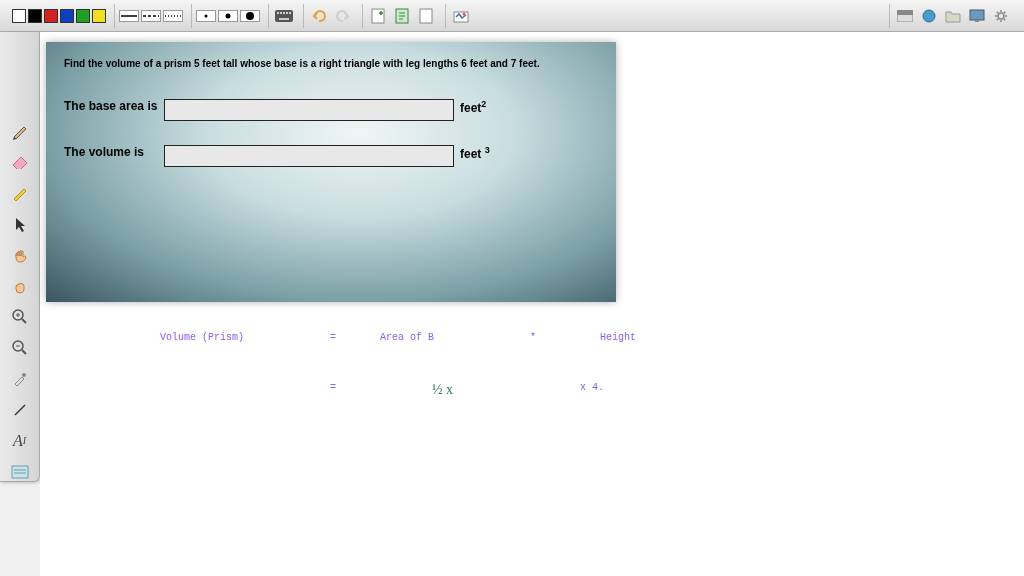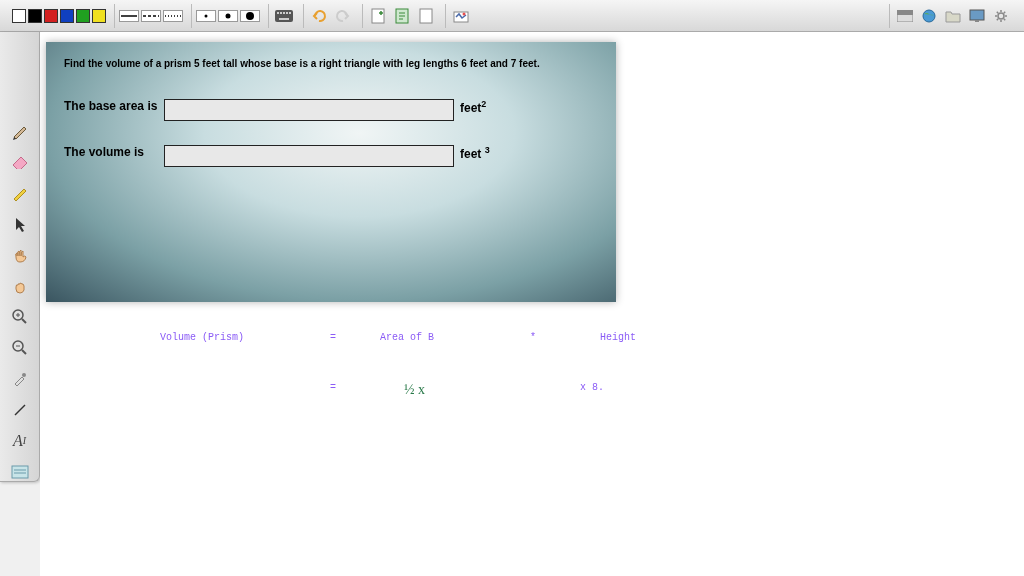--- a/index.html
+++ b/index.html
@@ -385,15 +385,15 @@
     </div>
   </div>
 
   <div class="handwriting" style="left:120px;top:300px">Volume (Prism)</div>
   <div class="handwriting" style="left:290px;top:300px">=</div>
   <div class="handwriting" style="left:340px;top:300px">Area of B</div>
   <div class="handwriting" style="left:490px;top:300px">*</div>
   <div class="handwriting" style="left:560px;top:300px">Height</div>
 
   <div class="handwriting" style="left:290px;top:350px">=</div>
-  <div class="hw-green" style="position:absolute;left:364px;top:350px">½ x</div>
-  <div class="handwriting" style="left:540px;top:350px">x 8.</div>
+  <div class="hw-green" style="position:absolute;left:392px;top:350px">½ x</div>
+  <div class="handwriting" style="left:540px;top:350px">x 4.</div>
 </div>
 
 </body></html>

